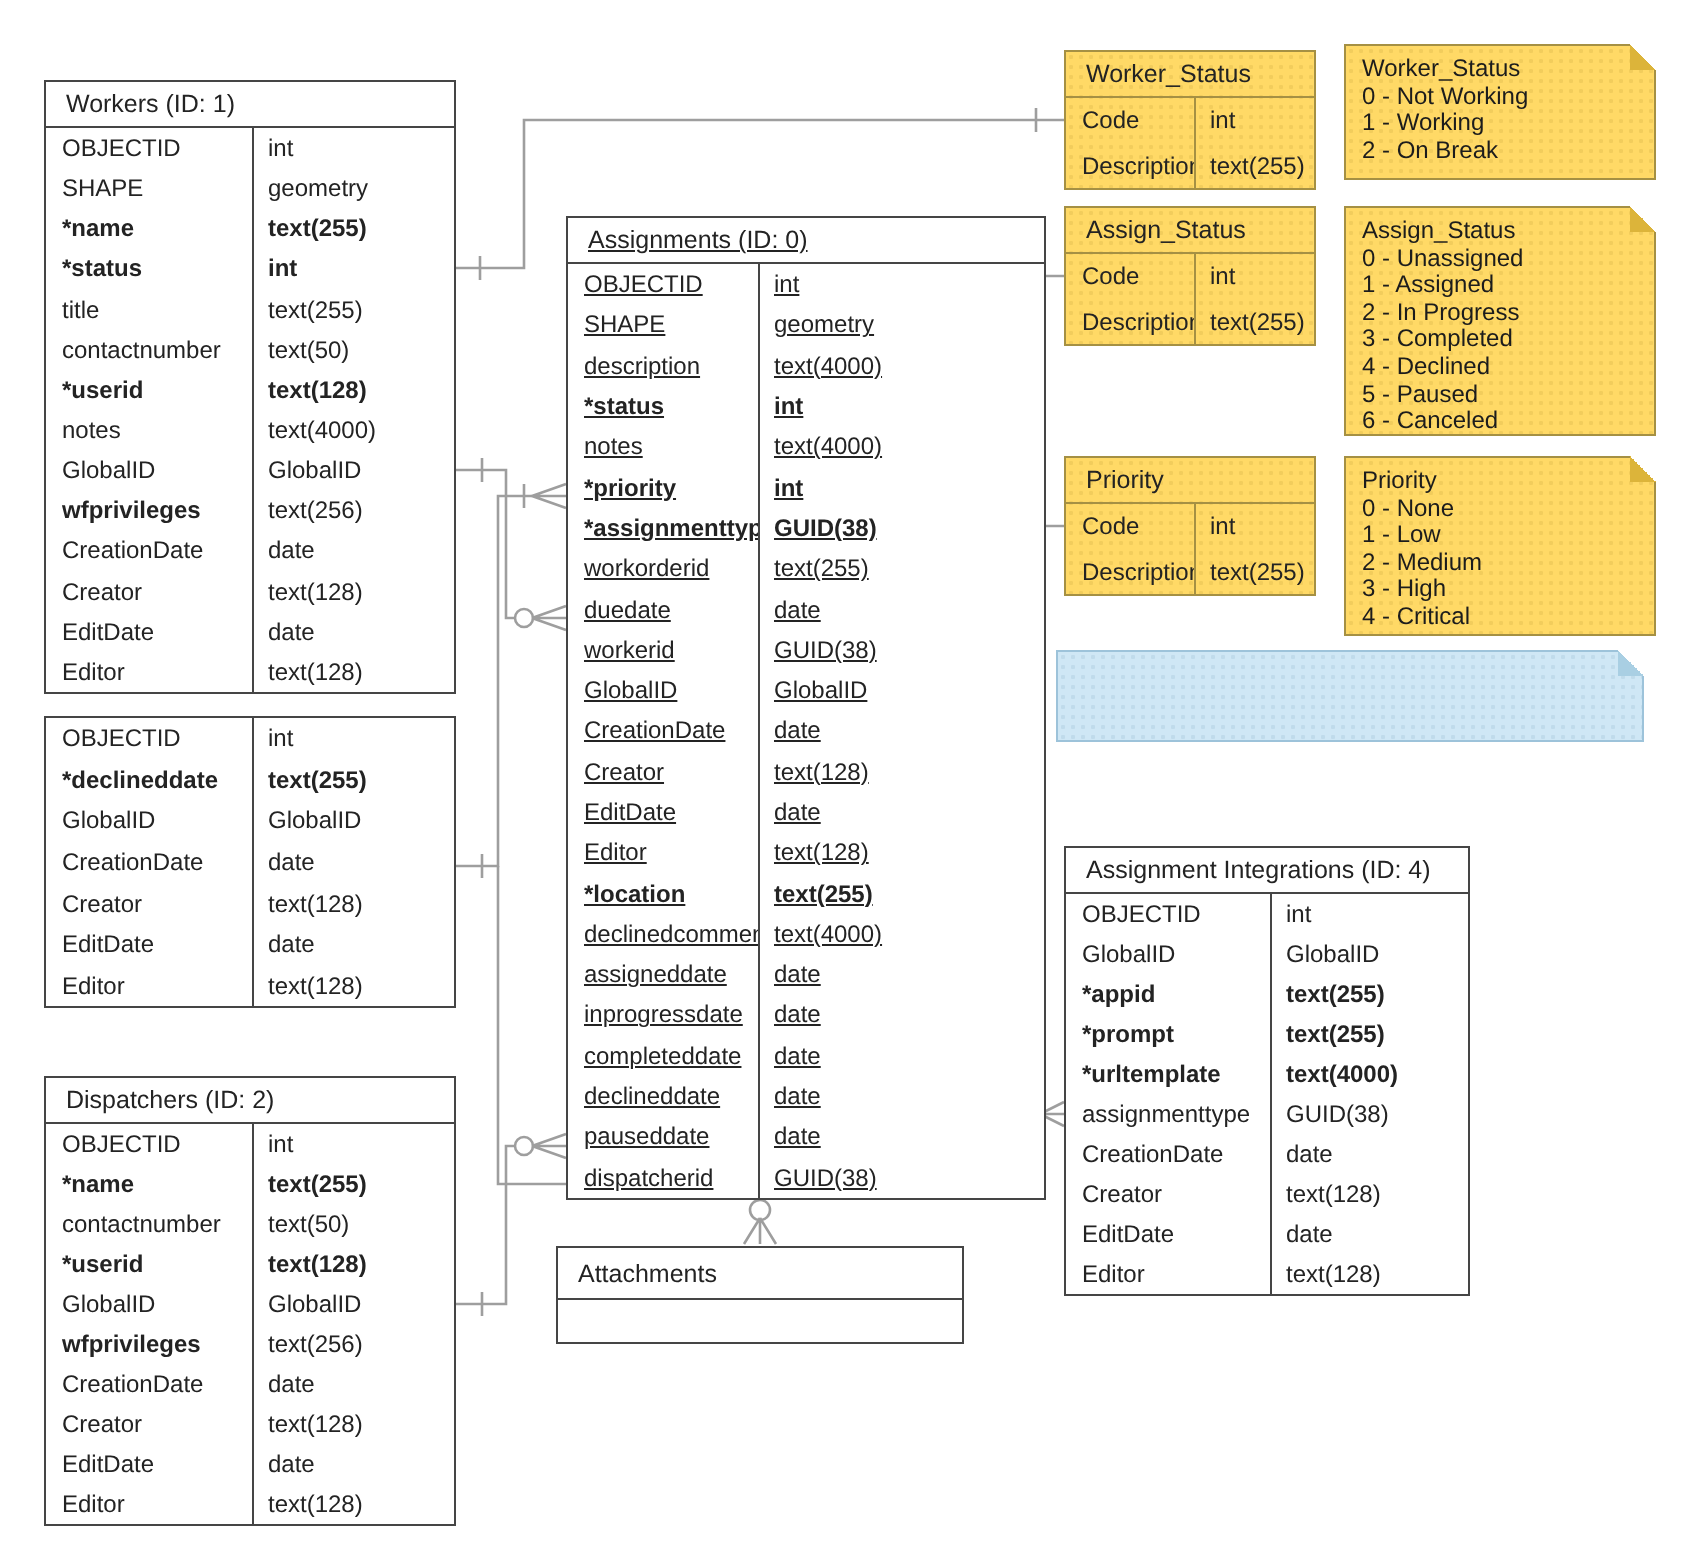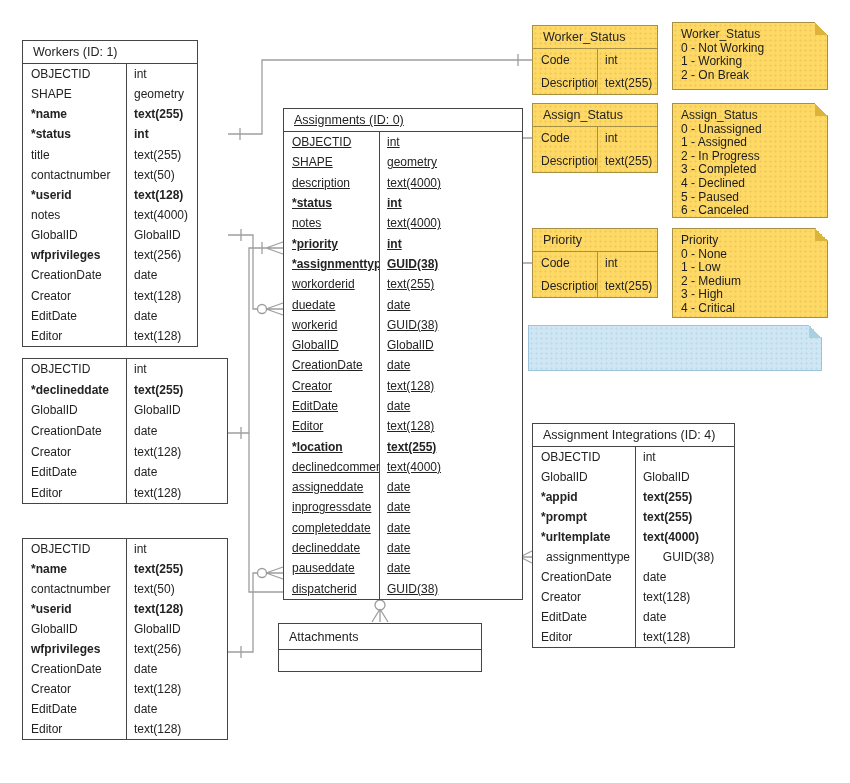--- a/index.html
+++ b/index.html
@@ -90,21 +90,21 @@
       <path class="tick" d="M519,132 V144"></path>
     </g>
 
     <g>
       <path class="conn" d="M482,228 H499 V263 H532"></path>
       <path class="tick" d="M494,222 V234"></path>
       <path class="tick" d="M519,257 V269"></path>
     </g>
   </svg>
 
-<div class="table" style="left: 22px; top: 40px; width: 176px;">
+<div class="table" style="left: 22px; top: 40px; width: 206px;">
       <div class="t-head" style="height: 23px;">Workers (ID: 1)</div>
       <div class="t-rows">
         <div class="t-row" style="height: 20.15px;">
           <div class="cell" style="width: 103px;">OBJECTID</div>
           <div class="cell" style="flex: 1 1 0%;">int</div>
         </div>
         <div class="t-row" style="height: 20.15px;">
           <div class="cell" style="width: 103px;">SHAPE</div>
           <div class="cell" style="flex: 1 1 0%;">geometry</div>
         </div>
@@ -186,20 +186,21 @@
           <div class="cell" style="flex: 1 1 0%;">date</div>
         </div>
         <div class="t-row" style="height: 20.57px;">
           <div class="cell" style="width: 103px;">Editor</div>
           <div class="cell" style="flex: 1 1 0%;">text(128)</div>
         </div>
         <div class="divider" style="left: 103px;"></div>
       </div>
     </div>
     <div class="table" style="left: 22px; top: 538px; width: 206px;">
+      <div class="t-head" style="height: 23px;">Dispatchers (ID: 2)</div>
       <div class="t-rows">
         <div class="t-row" style="height: 20px;">
           <div class="cell" style="width: 103px;">OBJECTID</div>
           <div class="cell" style="flex: 1 1 0%;">int</div>
         </div>
         <div class="t-row" style="height: 20px;">
           <div class="cell b" style="width: 103px;">*name</div>
           <div class="cell b" style="flex: 1 1 0%;">text(255)</div>
         </div>
         <div class="t-row" style="height: 20px;">
@@ -399,21 +400,21 @@
           <div class="cell b" style="flex: 1 1 0%;">text(255)</div>
         </div>
         <div class="t-row" style="height: 20px;">
           <div class="cell b" style="width: 102px;">*prompt</div>
           <div class="cell b" style="flex: 1 1 0%;">text(255)</div>
         </div>
         <div class="t-row" style="height: 20px;">
           <div class="cell b" style="width: 102px;">*urltemplate</div>
           <div class="cell b" style="flex: 1 1 0%;">text(4000)</div>
         </div>
-        <div class="t-row" style="height: 20px; text-align: center;">
+        <div class="t-row" style="height: 20px;">
           <div class="cell" style="width: 102px;">assignmenttype</div>
           <div class="cell" style="flex: 1 1 0%;">GUID(38)</div>
         </div>
         <div class="t-row" style="height: 20px;">
           <div class="cell" style="width: 102px;">CreationDate</div>
           <div class="cell" style="flex: 1 1 0%;">date</div>
         </div>
         <div class="t-row" style="height: 20px;">
           <div class="cell" style="width: 102px;">Creator</div>
           <div class="cell" style="flex: 1 1 0%;">text(128)</div>

